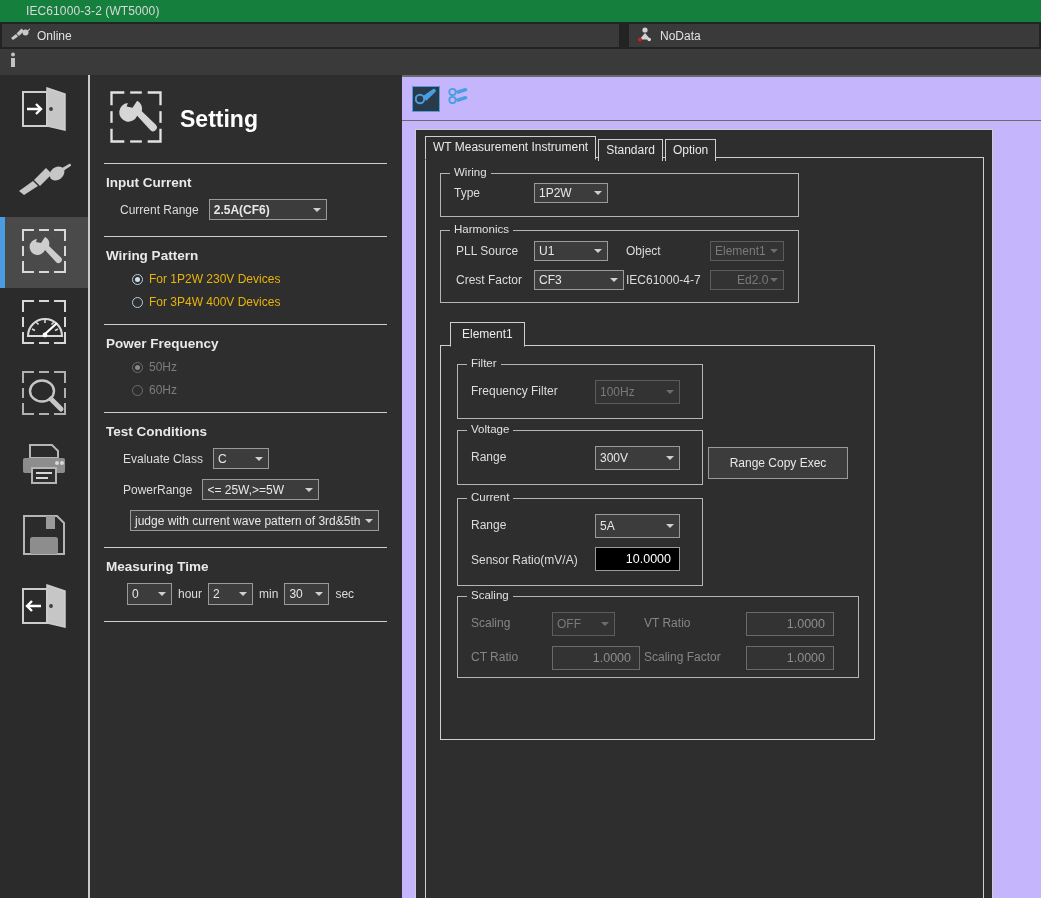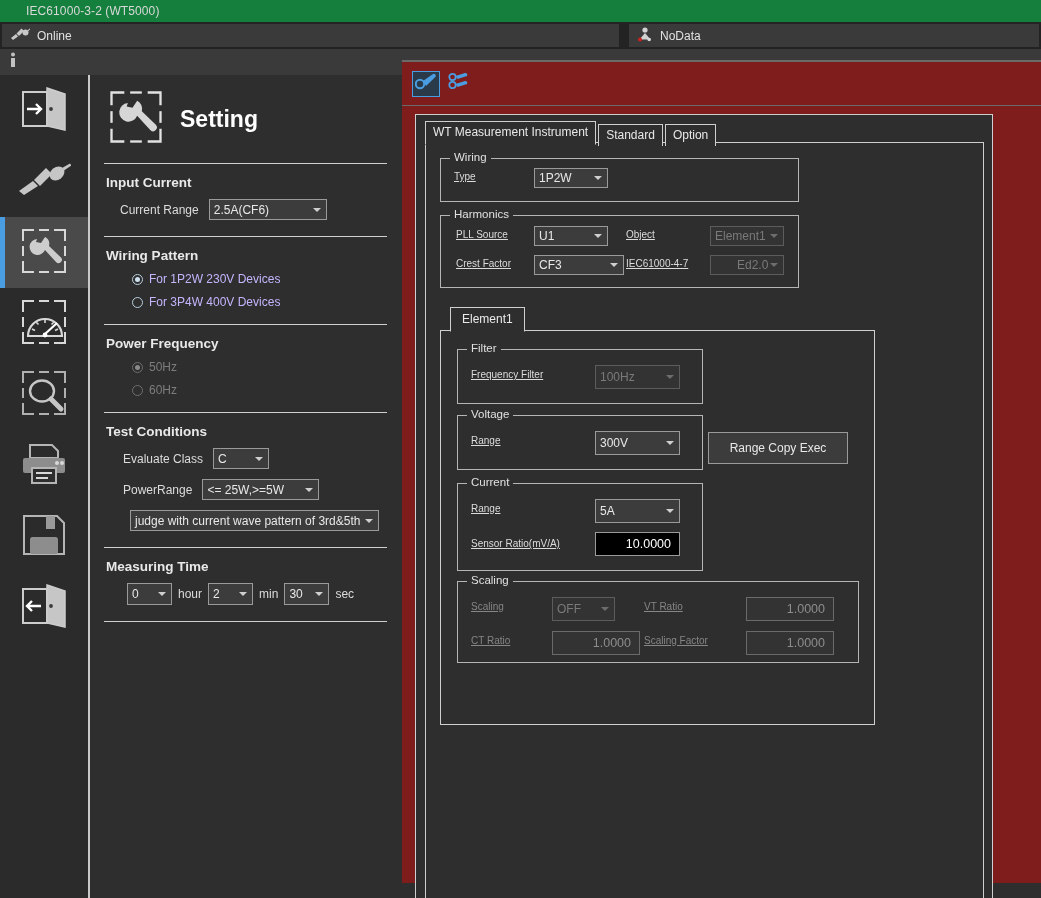--- a/index.html
+++ b/index.html
@@ -70,21 +70,21 @@
   .sec-body { padding-bottom: 6px; }
 
   .radio {
     width: 11px; height: 11px; border-radius: 50%;
     border: 1px solid #b8cfe0; background: #2e2e2e;
     display: inline-flex; align-items: center; justify-content: center; flex: none;
   }
   .radio.on::after { content: ""; width: 5px; height: 5px; border-radius: 50%; background: #cfe2f2; }
   .radio.dim { border-color: #6e6e6e; }
   .radio.dim.on::after { background: #8a8a8a; }
-  .radio-label { color: #c4b5fd; }
+  .radio-label { color: #eab308; }
   .radio-row.dim .radio-label { color: #7d7d7d; }
 
   
   .combo {
     position: relative; display: inline-flex; align-items: center;
     background: #3c3c3c; border: 1px solid #9a9a9a; color: #e8e8e8;
     font-size: 12px; height: 20px; padding: 0 20px 0 4px; white-space: nowrap;
   }
   .combo .arw {
     position: absolute; right: 5px; top: 50%; margin-top: -2px;
@@ -103,21 +103,21 @@
   .txt.disabled { background: #333333; border-color: #6a6a6a; color: #8d8d8d; }
 
   
   .btn {
     display: inline-flex; align-items: center; justify-content: center;
     background: #3c3c3c; border: 1px solid #9a9a9a; color: #e8e8e8; font-size: 12px;
   }
   .btn.disabled { background: #333333; border-color: #5c5c5c; color: #7c7c7c; }
 
   
-  .rightpane { position: absolute; left: 402px; top: 60px; width: 639px; height: 823px; background: #7f1d1d; }
+  .rightpane { position: absolute; left: 402px; top: 75px; width: 639px; height: 823px; background: #c4b5fd; }
   .rp-topline { position: absolute; left: 0; top: 0; width: 639px; height: 2px; background: #6a6a6a; }
   .toolbar { position: absolute; left: 10px; top: 10px; height: 28px; display: flex; align-items: center; gap: 6px; }
   .tool-btn {
     width: 28px; height: 26px; display: flex; align-items: center; justify-content: center;
     border: 1px solid transparent;
   }
   .tool-btn.active { border-color: #4a9de0; background: #2a3a48; }
   .tb-divider { position: absolute; left: 0; top: 45px; width: 639px; height: 1px; background: #6a6a6a; }
 
   
@@ -140,21 +140,21 @@
     position: absolute; left: 9px; top: 27px; width: 559px; height: 782px;
     border: 1px solid #cfcfcf; background: #2e2e2e;
   }
 
   
   .group { position: absolute; border: 1px solid #b5b5b5; }
   .group > .legend {
     position: absolute; top: -8px; left: 9px; background: #2e2e2e;
     padding: 0 4px; font-size: 11.5px; color: #e0e0e0;
   }
-  .glabel { position: absolute; font-size: 10px; color: #dcdcdc; text-decoration: underline; }
+  .glabel { position: absolute; font-size: 12px; color: #dcdcdc; }
   .glabel.dim { color: #868686; }
 
   
   .el-tab {
     position: absolute; left: 10px; top: 0; font-size: 12px; color: #eaeaea;
     padding: 4px 11px 5px 11px; background: #2e2e2e;
     border: 1px solid #cfcfcf; border-bottom: 1px solid #2e2e2e; z-index: 3;
   }
   .el-panel { position: absolute; left: 0; top: 23px; width: 100%; height: 395px; border: 1px solid #cfcfcf; }
 </style>
@@ -352,21 +352,21 @@
       </span>
       <span class="ttl">Setting</span>
     </div>
 
     <div class="hr"></div>
 
     <div class="sec-body">
       <div class="sec-title">Input Current</div>
       <div class="field-row">
         <span class="lbl">Current Range</span>
-        <span class="combo" style="width:118px;height:21px;">
+        <span class="combo" style="width:118px;height:21px;font-weight:bold;">
           <span>2.5A(CF6)</span>
           <i class="arw"></i>
         </span>
       </div>
     </div>
 
     <div class="hr"></div>
 
     <div class="sec-body">
       <div class="sec-title">Wiring Pattern</div>

